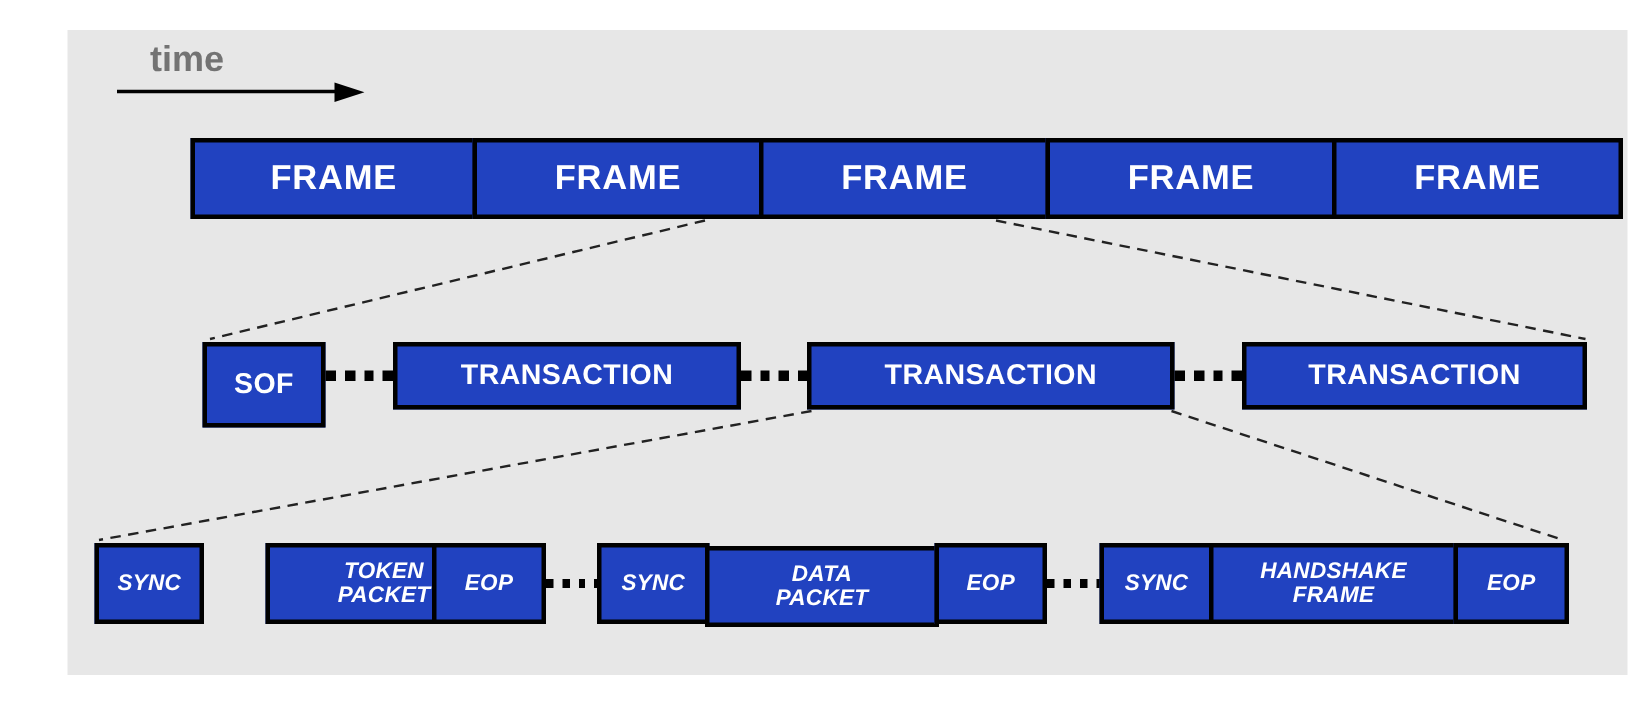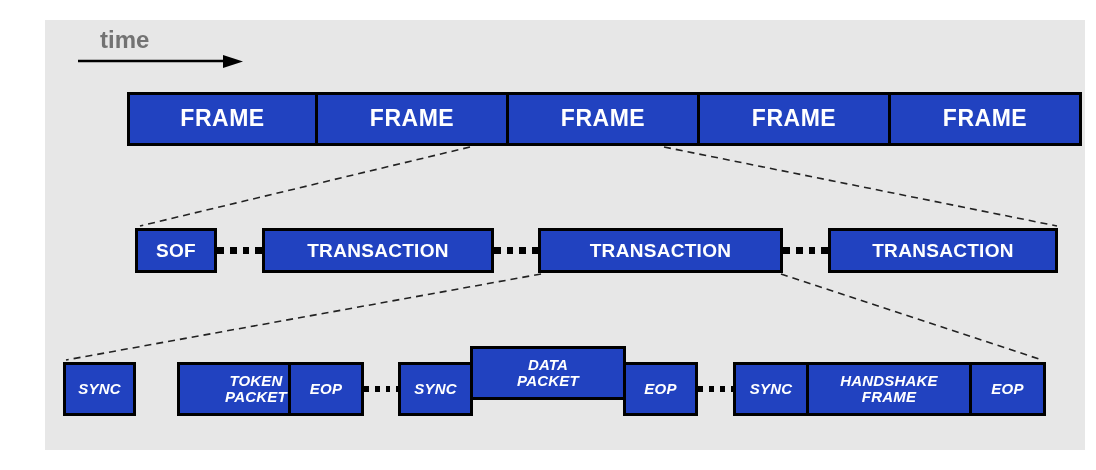--- a/index.html
+++ b/index.html
@@ -149,21 +149,21 @@
 
   <div class="row row-frames">
     <div class="cell" style="left:85px;  top:92px; width:191px; height:54px;">FRAME</div>
     <div class="cell" style="left:273px; top:92px; width:194px; height:54px;">FRAME</div>
     <div class="cell" style="left:464px; top:92px; width:194px; height:54px;">FRAME</div>
     <div class="cell" style="left:655px; top:92px; width:194px; height:54px;">FRAME</div>
     <div class="cell" style="left:846px; top:92px; width:194px; height:54px;">FRAME</div>
   </div>
 
   <div class="row row-trans">
-    <div class="cell" style="left:135px; top:228px; width:82px; height:45px;">SOF</div>
+    <div class="cell" style="left:135px; top:228px; width:82px; height:57px;">SOF</div>
 
     <div class="dots" style="left:217px; top:228px; width:45px; height:45px;">
       <i></i>
         <i></i>
         <i></i>
         <i></i>
     </div>
 
     <div class="cell" style="left:262px; top:228px; width:232px; height:45px;">TRANSACTION</div>
 
@@ -194,21 +194,21 @@
     <div class="cell" style="left:288px; top:362px; width:76px; height:54px;">EOP</div>
 
     <div class="dots small" style="left:364px; top:362px; width:37px; height:54px;">
       <i></i>
         <i></i>
         <i></i>
         <i></i>
     </div>
 
     <div class="cell" style="left:398px; top:362px; width:75px; height:54px;">SYNC</div>
-    <div class="cell" style="left:470px; top:346px; width:156px; height:54px;">DATA
+    <div class="cell" style="left:470px; top:364px; width:156px; height:54px;">DATA
 PACKET</div>
     <div class="cell" style="left:623px; top:362px; width:75px; height:54px;">EOP</div>
 
     <div class="dots small" style="left:698px; top:362px; width:38px; height:54px;">
       <i></i>
         <i></i>
         <i></i>
         <i></i>
     </div>
 

